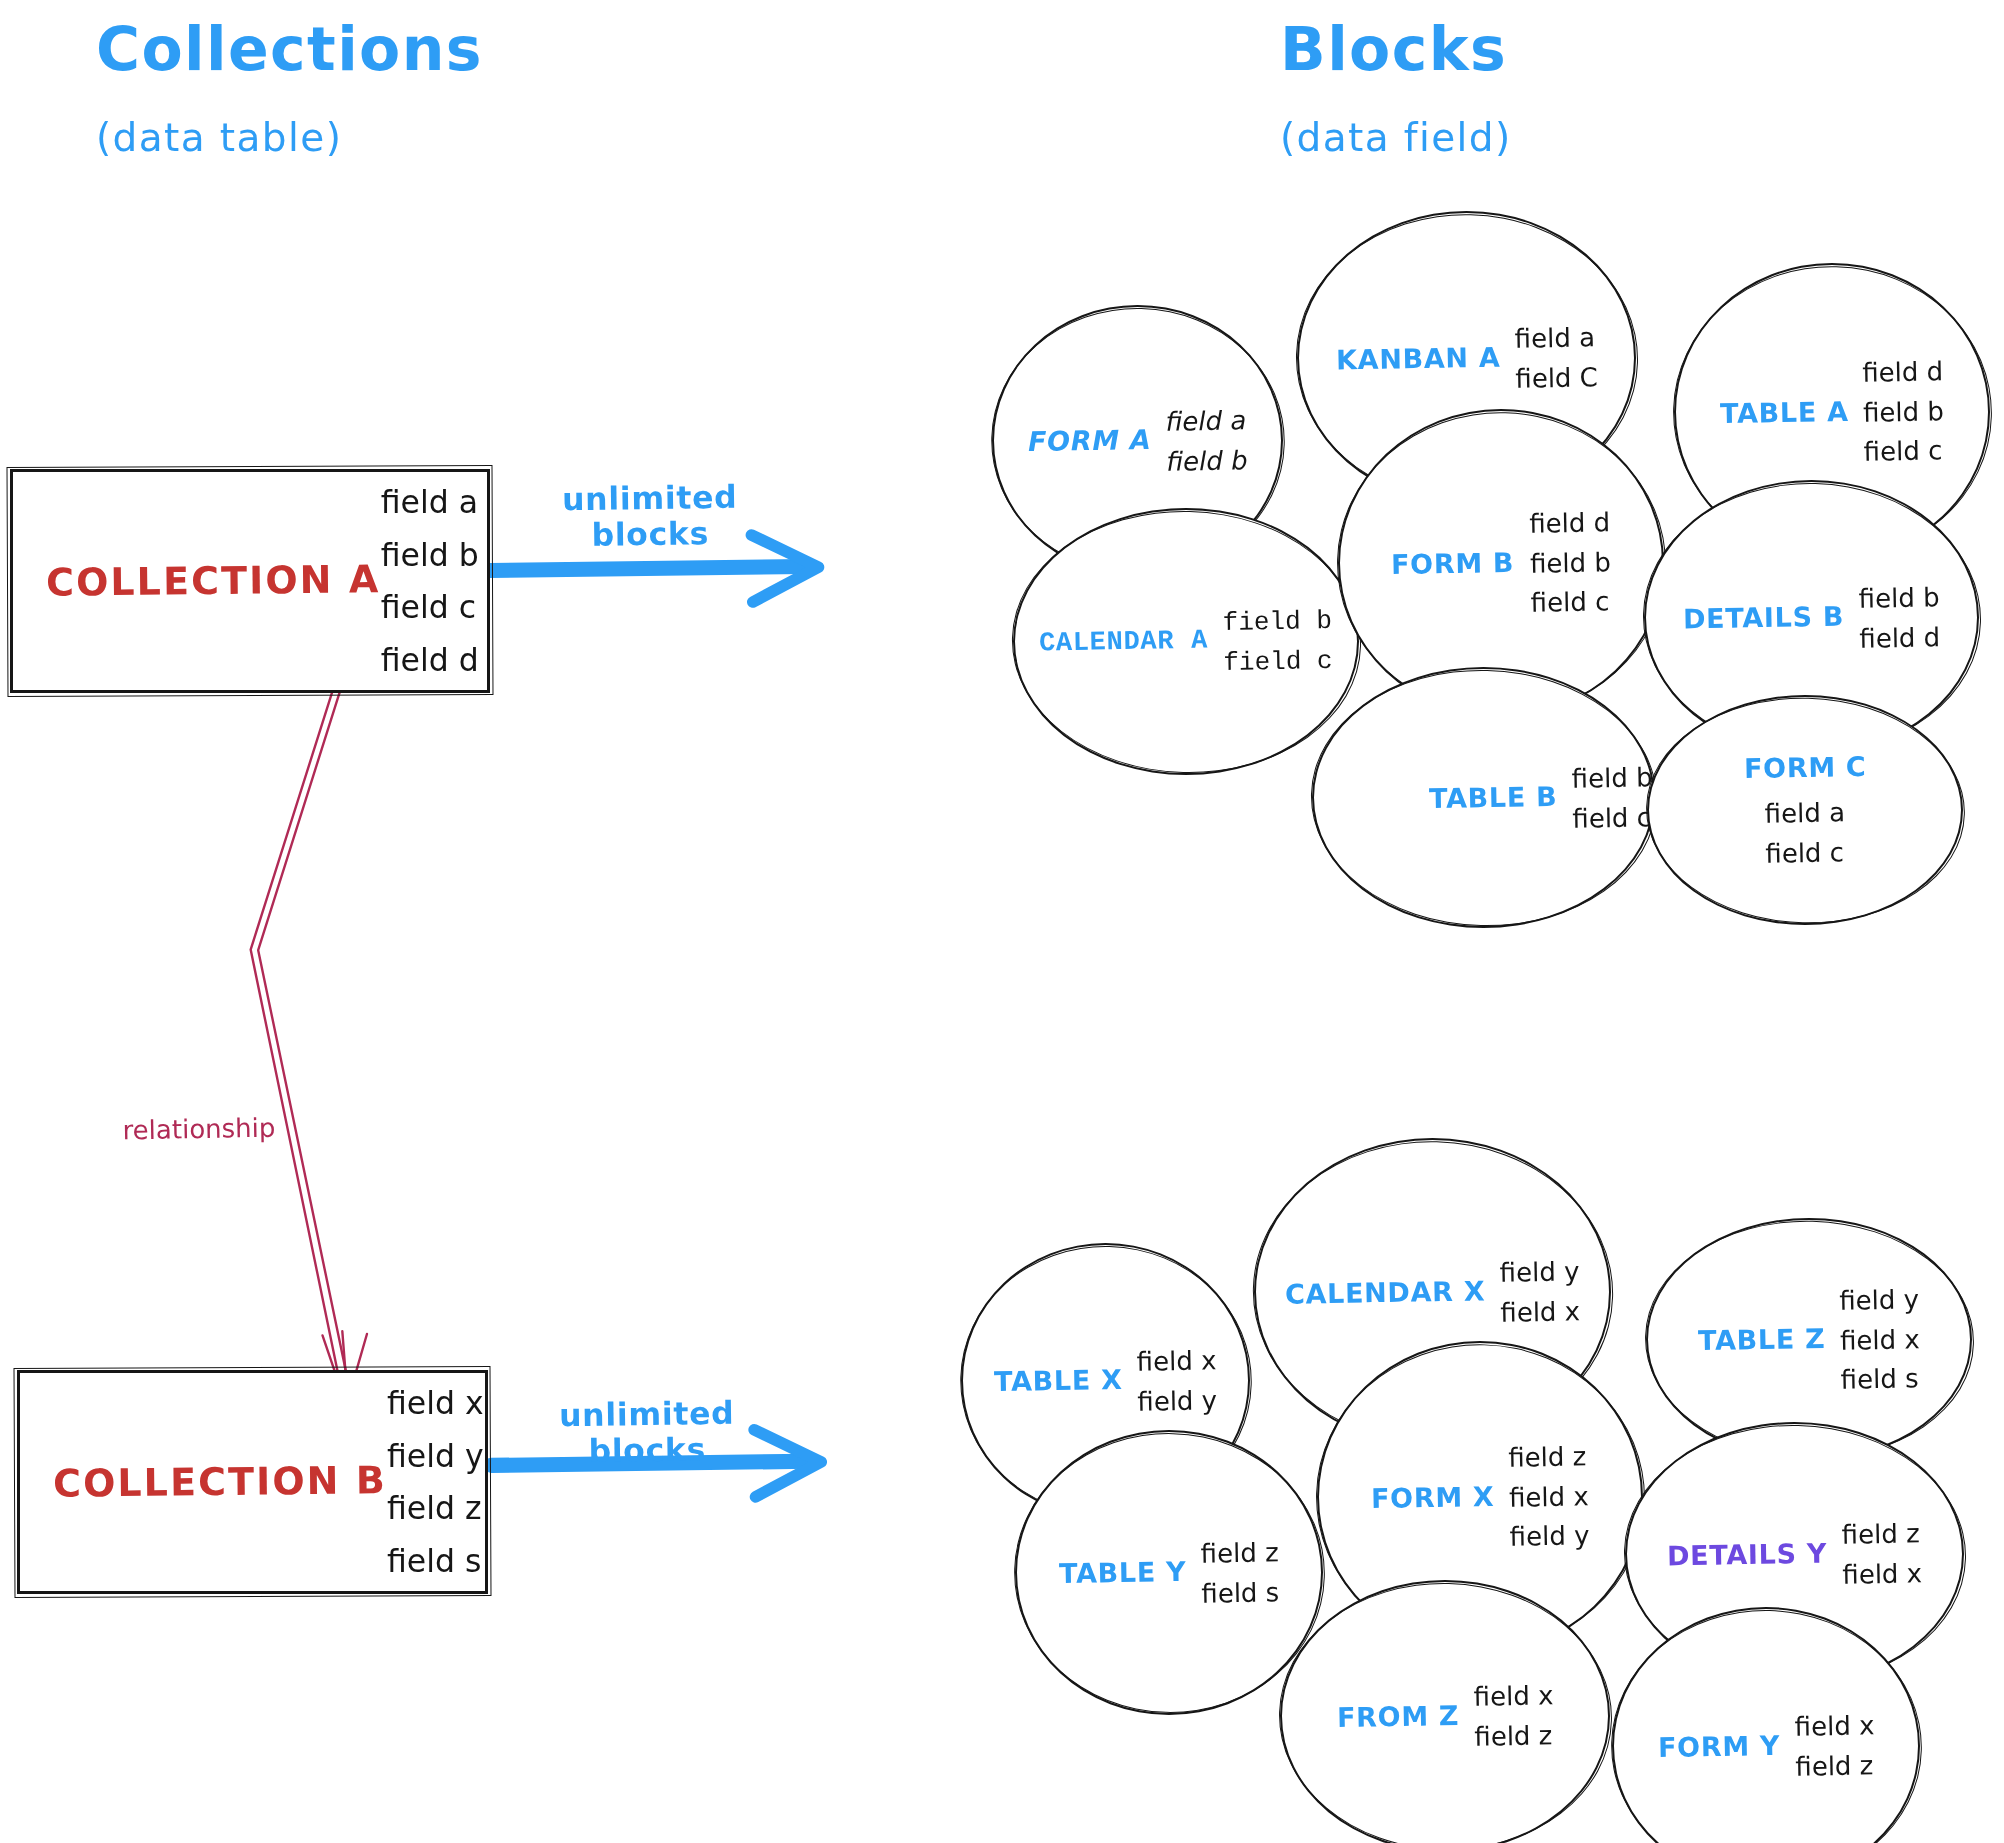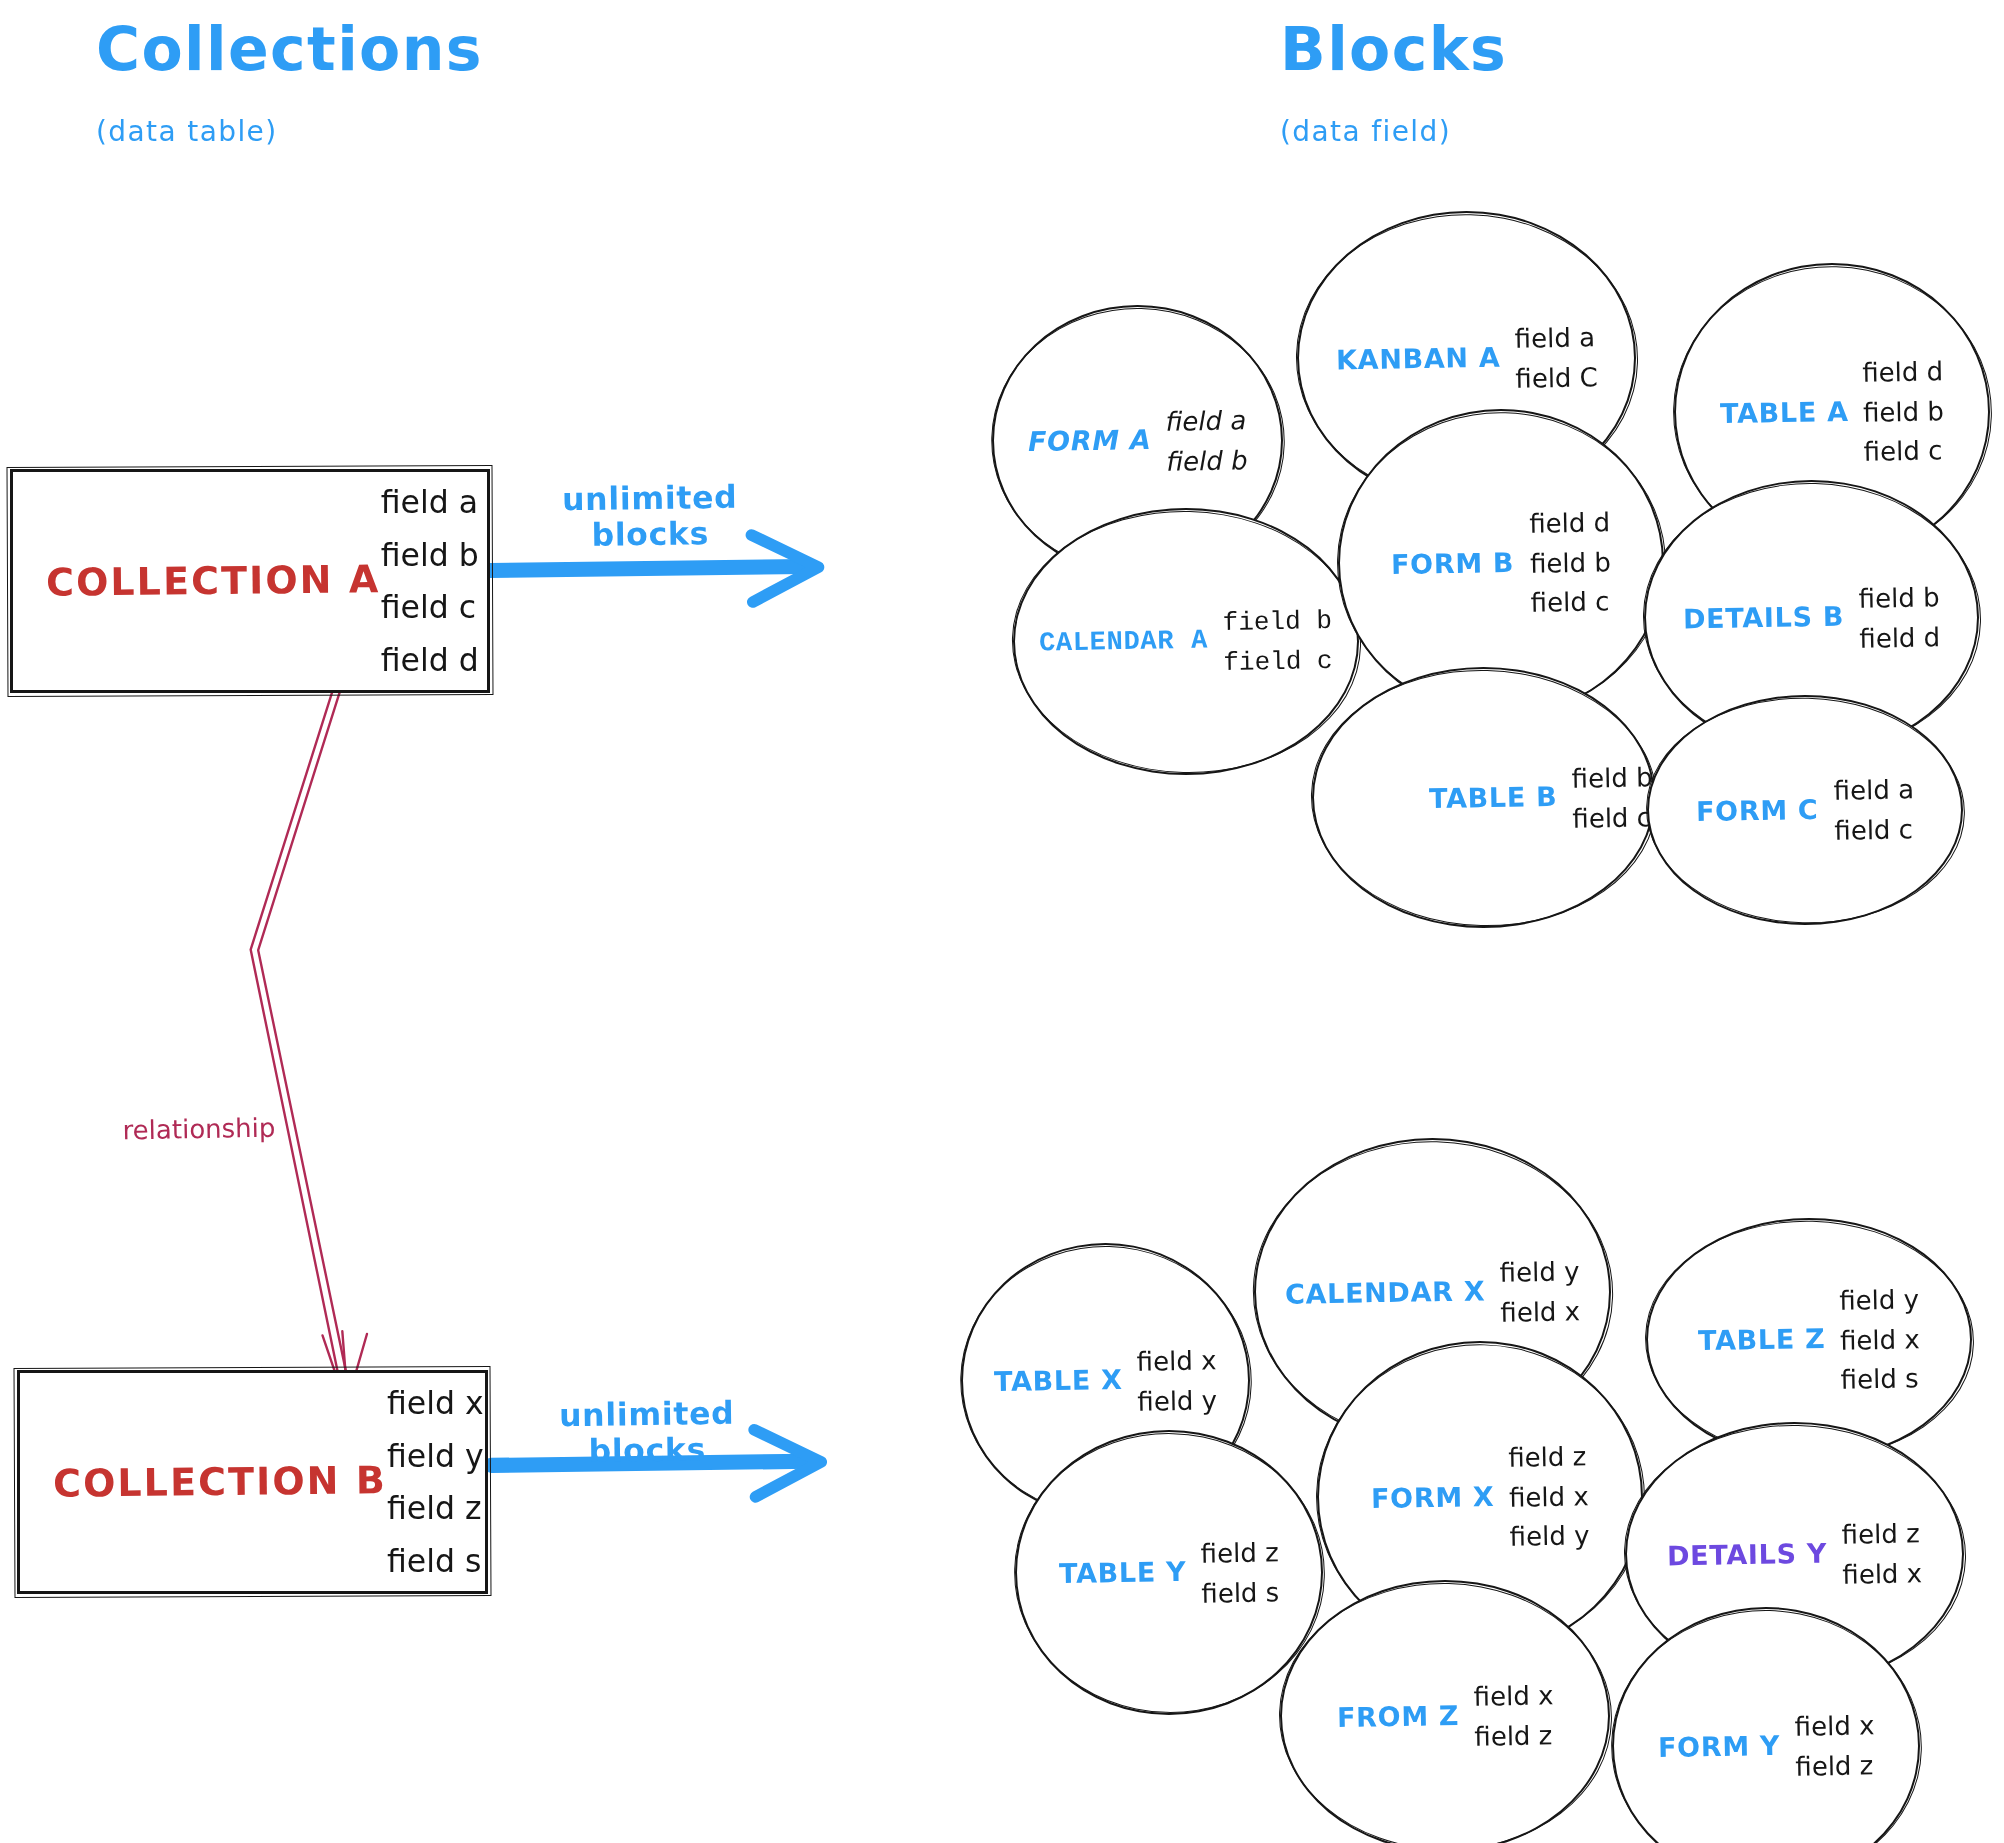--- a/index.html
+++ b/index.html
@@ -3,21 +3,21 @@
 <meta charset="utf-8">
 <style>
   :root{
     --blue:#2e9df5; --red:#c63430; --crimson:#b02a55; --purple:#6d49e0; --ink:#161616;
   }
   html,body{margin:0;padding:0;background:#ffffff;}
   body{width:2005px;height:1843px;position:relative;overflow:hidden;
        font-family:"DejaVu Sans", sans-serif;color:var(--ink);}
   .title{position:absolute;color:var(--blue);font-weight:bold;text-align:left;letter-spacing:1.4px;}
   .title.main{font-size:60px;}
-  .title.sub{font-size:28px;font-weight:normal;}
+  .title.sub{font-size:39px;font-weight:normal;}
   #collections-title{left:96px;top:13.7px;width:445px;}
   #collections-sub{left:96px;top:115px;width:445px;}
   #blocks-title{left:1280px;top:13.7px;width:445px;}
   #blocks-sub{left:1280px;top:115px;width:445px;}
 
   .collection{position:absolute;border:3.4px solid var(--ink);background:#fff;
               display:flex;align-items:center;}
   .collection::before{content:"";position:absolute;inset:-6.2px;border:1.4px solid var(--ink);
               transform:rotate(-0.25deg);pointer-events:none;}
   .collection .cname{color:var(--red);font-size:38px;font-weight:bold;letter-spacing:2.1px;
@@ -46,21 +46,21 @@
   .block .bfields{display:flex;flex-direction:column;gap:9.6px;font-size:26px;
          white-space:nowrap;transform:rotate(-1deg);}
   
   #b-form-a    {left:992px;top:305px;width:287px;height:267px;font-style:italic;}
   #b-kanban-a  {left:1297px;top:211px;width:335px;height:290px;}
   #b-table-a   {left:1674px;top:263px;width:312px;height:294px;}
   #b-calendar-a{left:1013px;top:508px;width:342px;height:263px;font-family:Liberation Mono, monospace;}
   #b-form-b    {left:1338px;top:409px;width:322px;height:304px;}
   #b-details-b {left:1644px;top:480px;width:331px;height:271px;}
   #b-table-b   {left:1312px;top:667px;width:339px;height:257px;justify-content:flex-end;}
-  #b-form-c    {left:1647px;top:695px;width:312px;height:226px;}
+  #b-form-c    {left:1647px;top:695px;width:312px;height:226px;flex-direction:column;}
   
   #b-table-x   {left:961px;top:1243px;width:285px;height:271px;}
   #b-calendar-x{left:1254px;top:1138px;width:353px;height:304px;}
   #b-table-z   {left:1646px;top:1218px;width:322px;height:239px;}
   #b-table-y   {left:1015px;top:1430px;width:304px;height:281px;}
   #b-form-x    {left:1317px;top:1341px;width:322px;height:308px;}
   #b-details-y {left:1625px;top:1422px;width:335px;height:260px;}
   #b-from-z    {left:1280px;top:1580px;width:326px;height:268px;}
   #b-form-y    {left:1612px;top:1607px;width:304px;height:274px;}
 </style>

